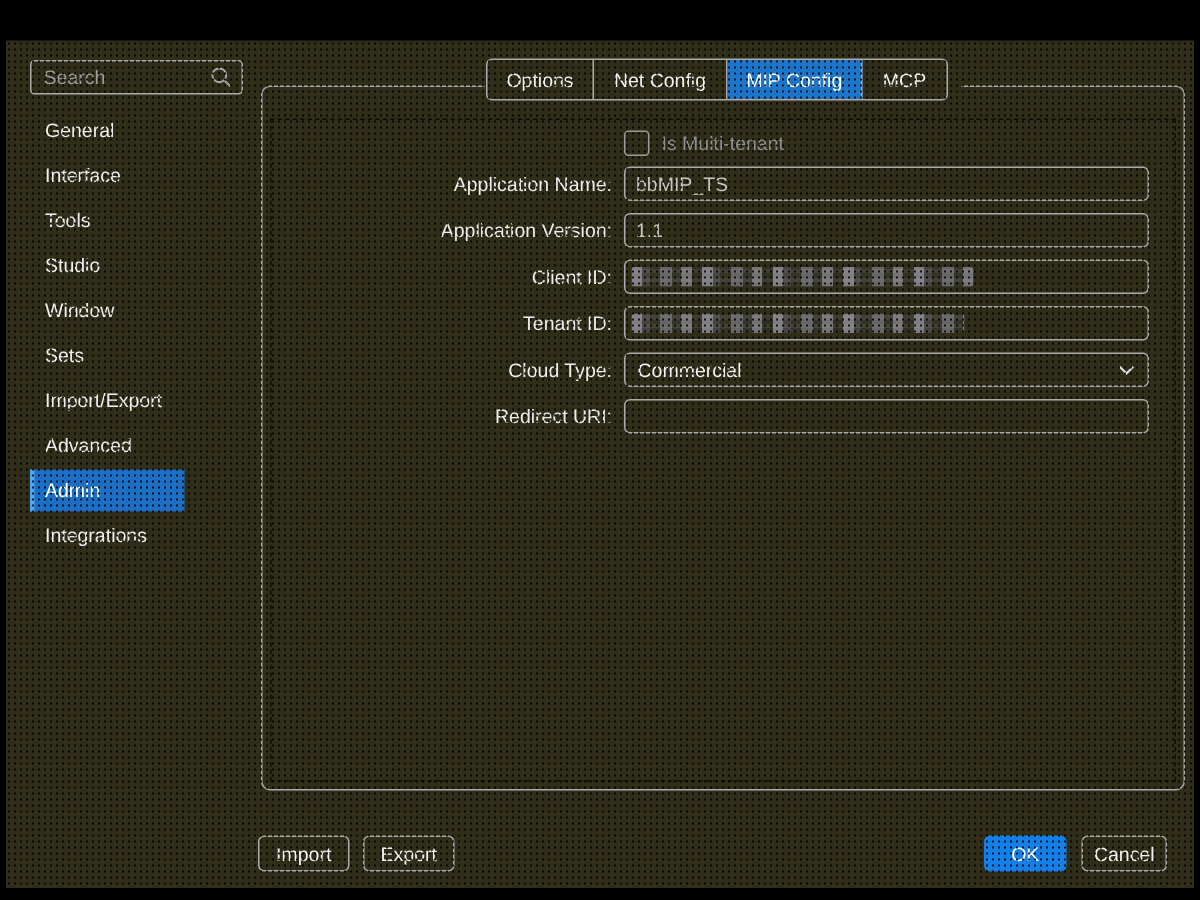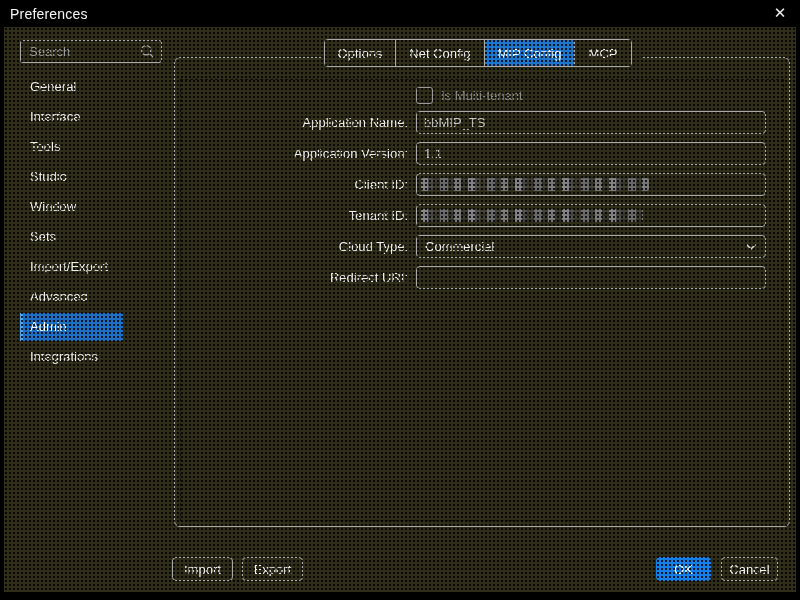--- a/index.html
+++ b/index.html
@@ -148,24 +148,20 @@
   .btn-import { left:168px; width:61px; }
   .btn-export { left:238px; width:61px; }
   .btn-ok { left:652px; width:55px; background:#1380ea; border-color:#1380ea; color:#fff; }
   .btn-cancel { left:717px; width:57px; }
 </style>
 </head>
 <body>
 
 <div class="window">
 
-  <div class="titlebar">
-    <span class="title">Preferences</span>
-    <button class="close-btn">✕</button>
-  </div>
 
   <div class="dialog-body">
 
     <div class="search-box">
       <input type="text" placeholder="Search" style="">
       <svg width="15" height="15" viewBox="0 0 15 15">
         <circle cx="6.2" cy="6.2" r="4.6" fill="none" stroke="#a9a9a9" stroke-width="1.3"></circle>
         <line x1="9.8" y1="9.8" x2="13.6" y2="13.6" stroke="#a9a9a9" stroke-width="1.3"></line>
       </svg>
     </div>

